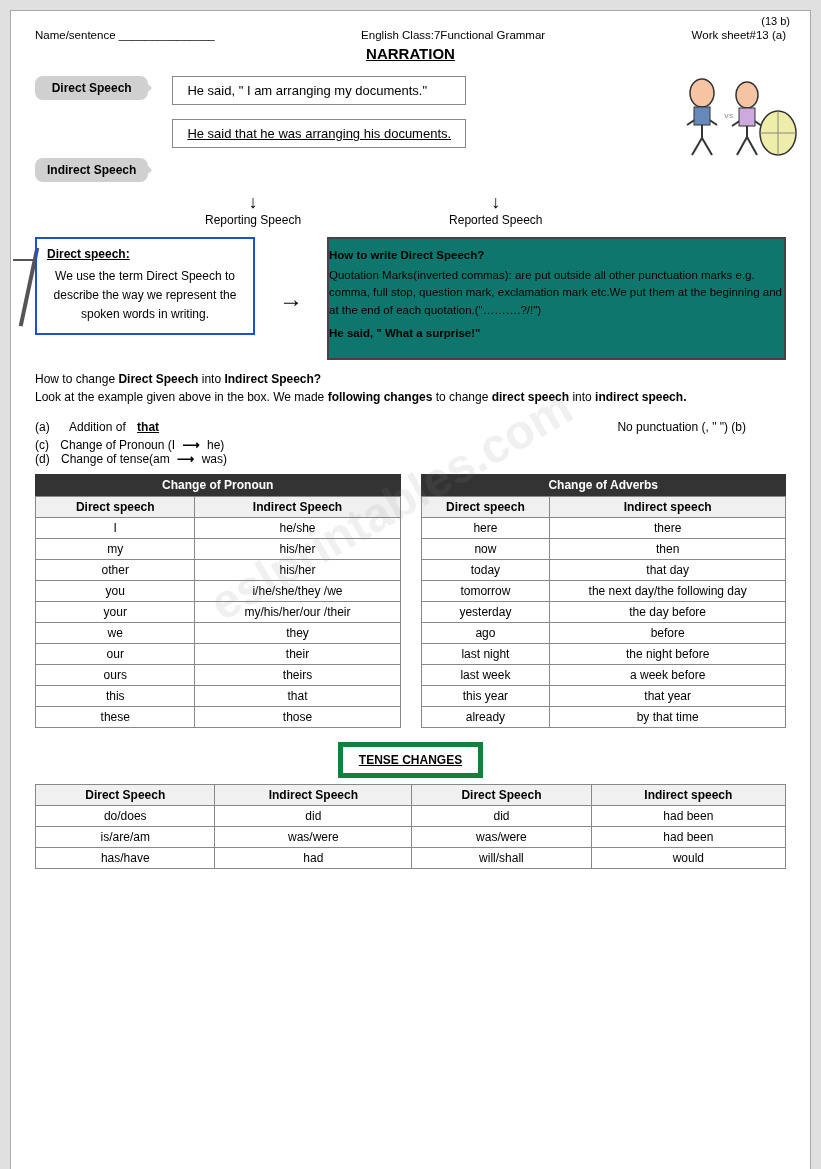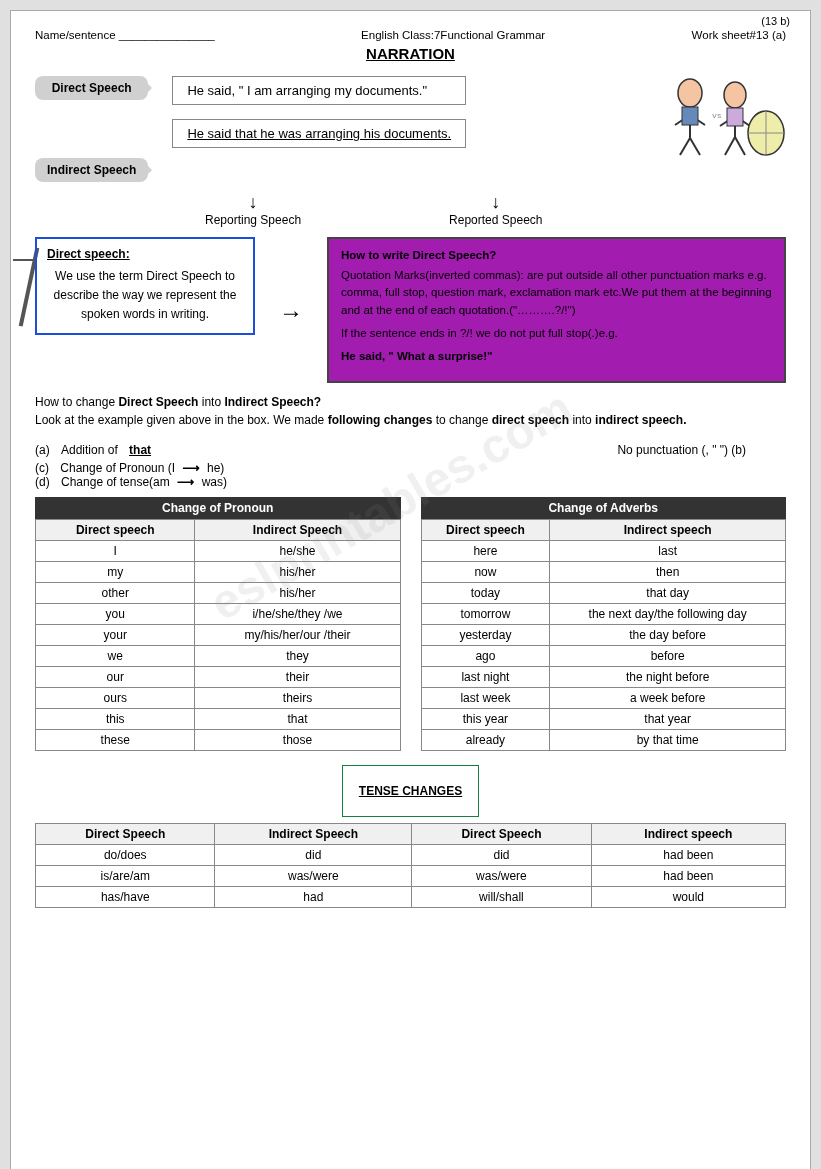--- a/index.html
+++ b/index.html
@@ -104,24 +104,24 @@
       height: 2px;
       background: #555;
     }
     .ds-title {
       text-decoration: underline;
       font-weight: bold;
       margin-bottom: 6px;
     }
     .how-to-box {
       border: 2px solid #444;
-      padding: 10px 12px;
+      padding: 10px 0;
       flex: 1;
       font-size: 11.5px;
-      background: #a21caf;
+      background: #0f766e;
     }
     .how-to-box .how-title {
       font-weight: bold;
       margin-bottom: 6px;
     }
     .how-to-box p {
       margin-bottom: 6px;
       line-height: 1.5;
     }
     .how-to-para {
@@ -167,23 +167,23 @@
       background: #f0f0f0;
       font-weight: bold;
     }
     .tense-section {
       margin-top: 10px;
     }
     .tense-title {
       text-align: right;
       font-weight: bold;
       text-decoration: underline;
-      border: 1px solid #15803d;
+      border: 5px solid #15803d;
       display: inline-block;
-      padding: 18px 16px;
+      padding: 6px 16px;
       margin: 0 auto 6px;
       display: block;
       width: fit-content;
       margin: 0 auto 6px;
     }
     .tense-table-wrap {
       width: 100%;
     }
     .watermark {
       position: absolute;
@@ -222,21 +222,21 @@
         <span>Indirect Speech</span>
       </div>
     </div>
     <div class="speech-boxes">
       <div class="speech-box">He said, " I am arranging my documents."</div>
       <div class="speech-box">
         <span style="text-decoration:underline;">He said that he was arranging his documents.</span>
       </div>
     </div>
 
-    <div style="position:absolute; right:20px; top:52px;font-family:Liberation Mono, monospace;">
+    <div style="position:absolute; right:8px; top:52px;font-family:Liberation Mono, monospace;">
       <svg width="160" height="100" viewBox="0 0 160 100">
 
         <ellipse cx="60" cy="30" rx="12" ry="14" fill="#f5c5a3" stroke="#333" stroke-width="1.5"></ellipse>
         <line x1="60" y1="44" x2="60" y2="75" stroke="#333" stroke-width="2"></line>
         <line x1="60" y1="52" x2="45" y2="62" stroke="#333" stroke-width="2"></line>
         <line x1="60" y1="52" x2="75" y2="62" stroke="#333" stroke-width="2"></line>
         <line x1="60" y1="75" x2="50" y2="92" stroke="#333" stroke-width="2"></line>
         <line x1="60" y1="75" x2="70" y2="92" stroke="#333" stroke-width="2"></line>
         <rect x="52" y="44" width="16" height="18" fill="#6688bb" stroke="#333" stroke-width="1"></rect>
 
@@ -272,36 +272,35 @@
       <div style="position:absolute; left:-8px; top:10px; width:4px; height:80px; background:#555; transform:rotate(12deg);"></div>
       <div class="direct-speech-box">
         <div class="ds-title">Direct speech:</div>
         <div style="line-height:1.6;text-align:center;">We use the term Direct Speech to describe the way we represent the spoken words in writing.</div>
       </div>
     </div>
     <div style="align-self:center; font-size:24px; font-weight:bold; margin:0 8px;">→</div>
     <div class="how-to-box">
       <div class="how-title">How to write Direct Speech?</div>
       <p>Quotation Marks(inverted commas): are put outside all other punctuation marks e.g. comma, full stop, question mark, exclamation mark etc.We put them at the beginning and at the end of each quotation.("……….?/!")</p>
-      <p>If the sentence ends in ?/! we do not put full stop(.)e.g.</p>
       <p class="how-to-para">He  said, " What a surprise!"</p>
     </div>
   </div>
 
   <div class="change-section">
     <div class="change-intro">
       How to change <strong>Direct Speech</strong> into <strong>Indirect Speech?</strong>
     </div>
     <div style="margin-bottom:16px;">
       Look at the example given above in the box. We made <strong>following changes</strong> to change <strong>direct speech</strong> into <strong>indirect speech.</strong>
     </div>
     <div style="display:flex; justify-content:space-between; margin-bottom:4px;">
       <div>
         <span>(a)</span>
-        <span style="margin-left:8px;">Addition of</span>
+        <span style="margin-left:16px;">Addition of</span>
         <span style="margin-left:8px; text-decoration:underline; font-weight:bold;">that</span>
       </div>
       <div style="margin-right:40px;">
         <span>No punctuation (,  "         ") (b)</span>
       </div>
     </div>
     <div style="display:flex; justify-content:space-between; margin-bottom:6px;flex-direction:column;">
       <div>
         <span>(c)</span>
         <span style="margin-left:8px;">Change of Pronoun (I</span>
@@ -380,21 +379,21 @@
         <thead>
           <tr>
 
           <th>Direct speech</th>
               <th>Indirect speech</th>
             </tr>
         </thead>
         <tbody id="adverb-tbody">
         <tr>
               <td>here</td>
-              <td>last</td>
+              <td>there</td>
             </tr>
             <tr>
               <td>now</td>
               <td>then</td>
             </tr>
             <tr>
               <td>today</td>
               <td>that day</td>
             </tr>
             <tr>

